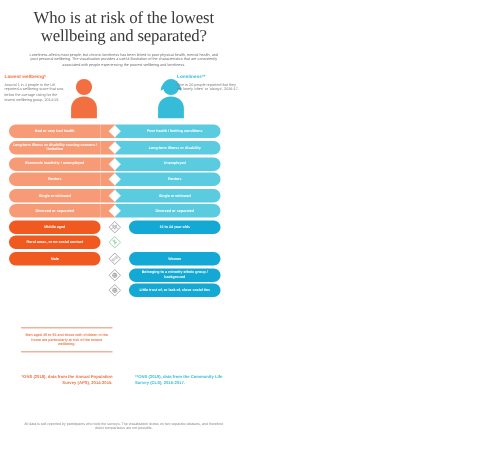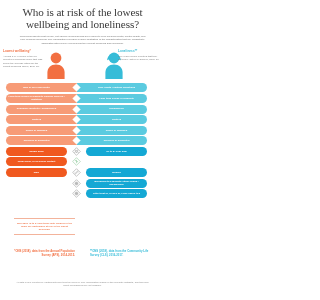--- a/index.html
+++ b/index.html
@@ -117,21 +117,21 @@
     font-size:2.4px;line-height:3.3px;color:#8a8a8a;
     padding:0 16px;box-sizing:border-box;
   }
 </style>
 </head>
 <body>
 
 <div class="page">
 
   <div class="header">
-    <div class="title">Who is at risk of the lowest wellbeing and loneliness?</div>
+    <div class="title">Who is at risk of the lowest wellbeing and separated?</div>
     <div class="intro">Loneliness affects most people, but chronic loneliness has been linked to poor physical health, mental health, and poor personal wellbeing. The visualisation provides a useful illustration of the characteristics that are consistently associated with people experiencing the poorest wellbeing and loneliness.</div>
   </div>
 
   <div class="personas">
 
     <div class="callout callout-left">
       <div class="callout-title">Lowest wellbeing*</div>
       <div class="callout-body">Around 1 in 4 people in the UK reported a wellbeing score that was below the average rating for the lowest wellbeing group, 2014-15.</div>
     </div>
 

